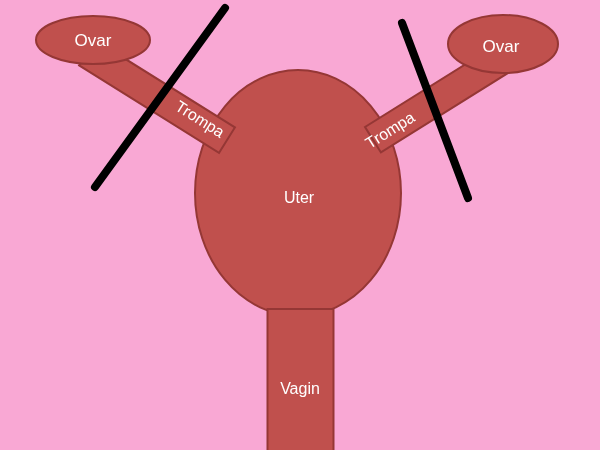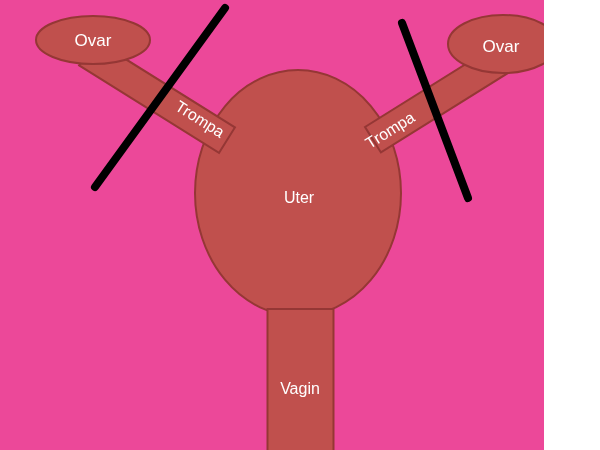--- a/index.html
+++ b/index.html
@@ -2,24 +2,24 @@
 <html><head>
 <meta charset="utf-8">
 <style>
   html, body {
     margin: 0;
     padding: 0;
     background: #ffffff;
   }
   .canvas-wrap {
     position: relative;
-    width: 544px;
+    width: 600px;
     height: 450px;
     overflow: hidden;
-    background: #ec4899;
+    background: #f9a8d4;
   }
   svg {
     display: block;
   }
   .shape {
     stroke-width: 2px;
   }
   .diagram-label {
     font-family: "Liberation Sans", sans-serif;
     font-size: 16px;

